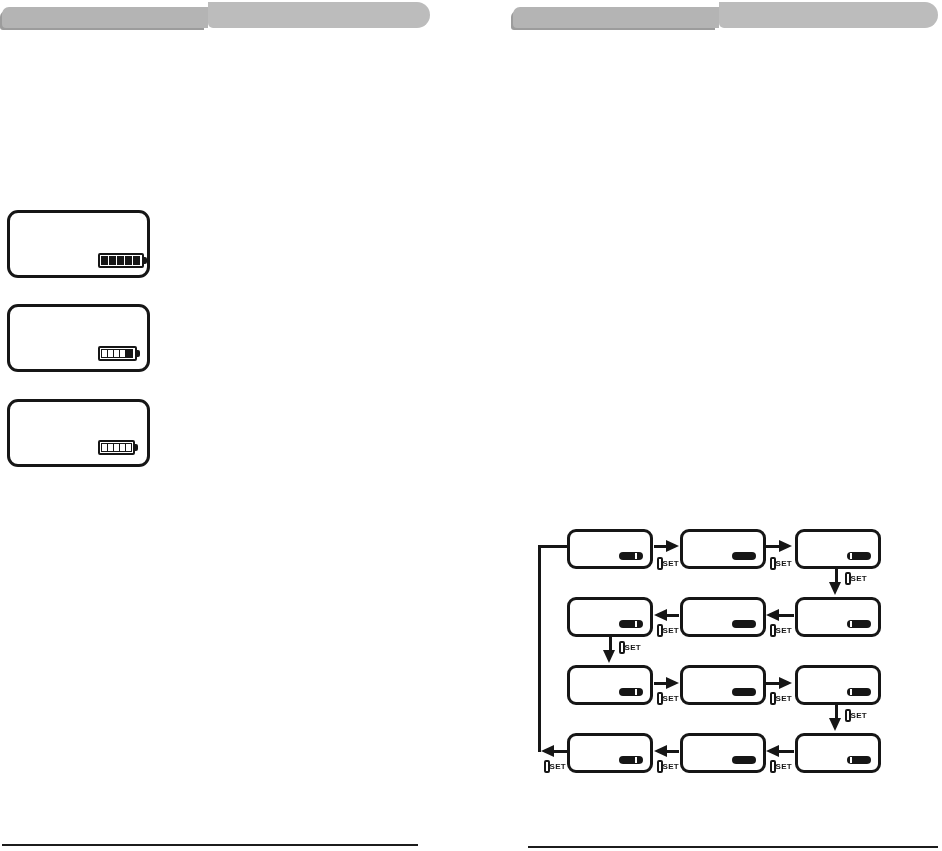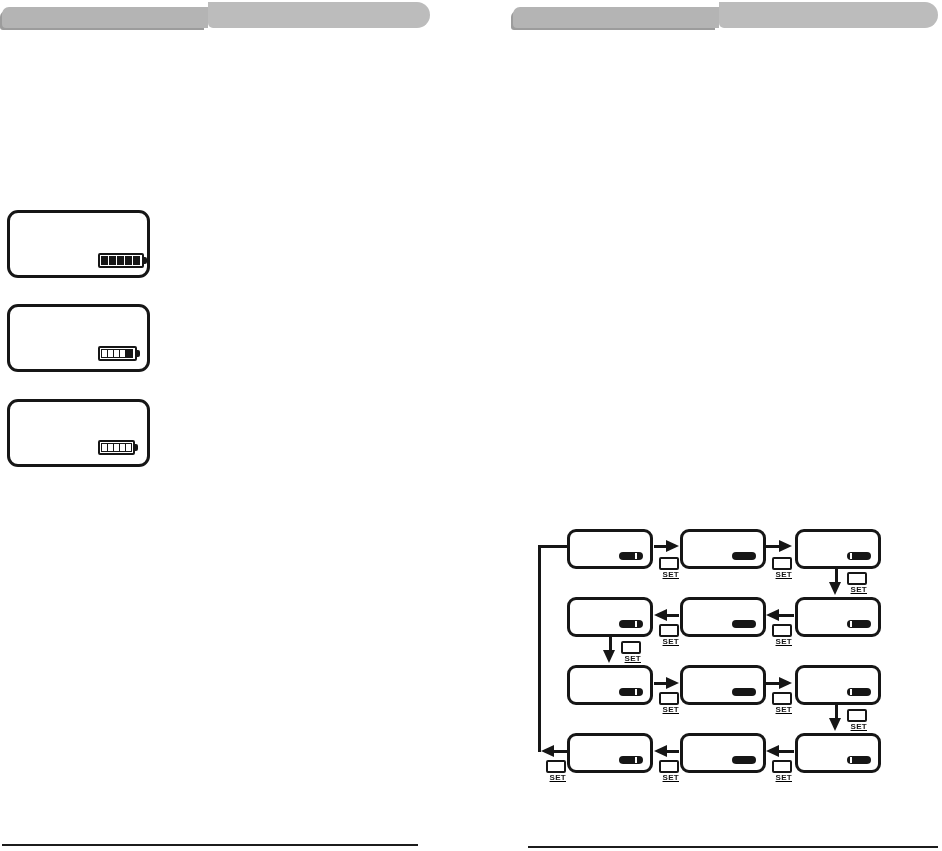--- a/index.html
+++ b/index.html
@@ -56,21 +56,21 @@
   .head-right{position:absolute;width:0;height:0;
     border-top:6px solid transparent;border-bottom:6px solid transparent;
     border-left:13px solid #161616;}
   .head-left{position:absolute;width:0;height:0;
     border-top:6px solid transparent;border-bottom:6px solid transparent;
     border-right:13px solid #161616;}
   .head-down{position:absolute;width:0;height:0;
     border-left:6px solid transparent;border-right:6px solid transparent;
     border-top:13px solid #161616;}
 
-  .setbtn{position:absolute;width:22px;display:flex;flex-direction:column;align-items:flex-end;text-decoration:underline;}
+  .setbtn{position:absolute;width:22px;display:flex;flex-direction:row;align-items:center;}
   .setbtn-rect{
     width:16px;height:9px;border:2px solid #161616;border-radius:2px;background:#fff;
   }
   .setbtn-label{
     margin-top:1px;font-size:8px;font-weight:700;line-height:8px;
     letter-spacing:0.3px;color:#161616;
   }
 
   
   .rule{position:absolute;height:2px;background:#1c1c1c;}

